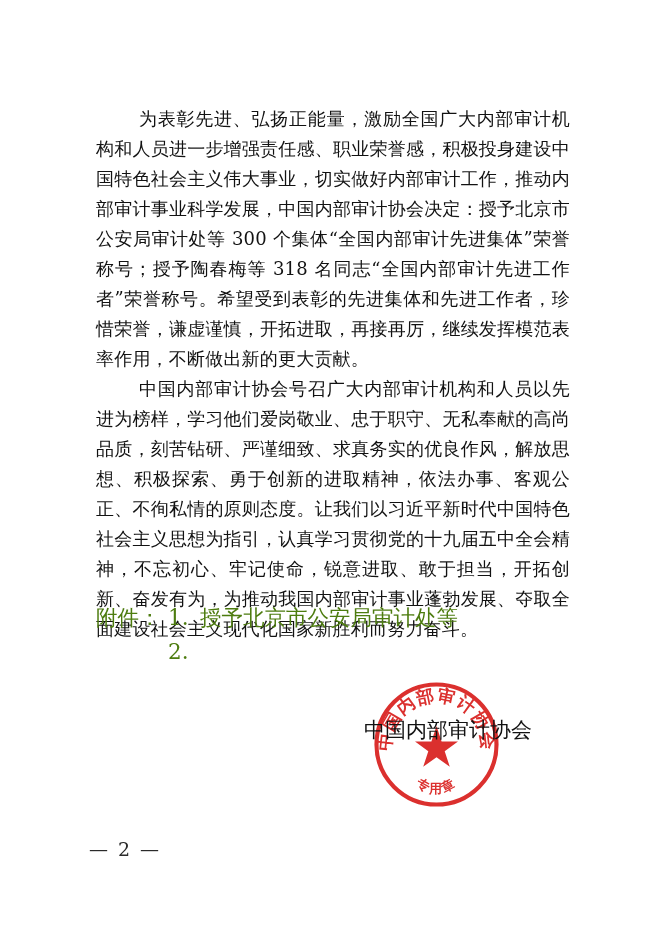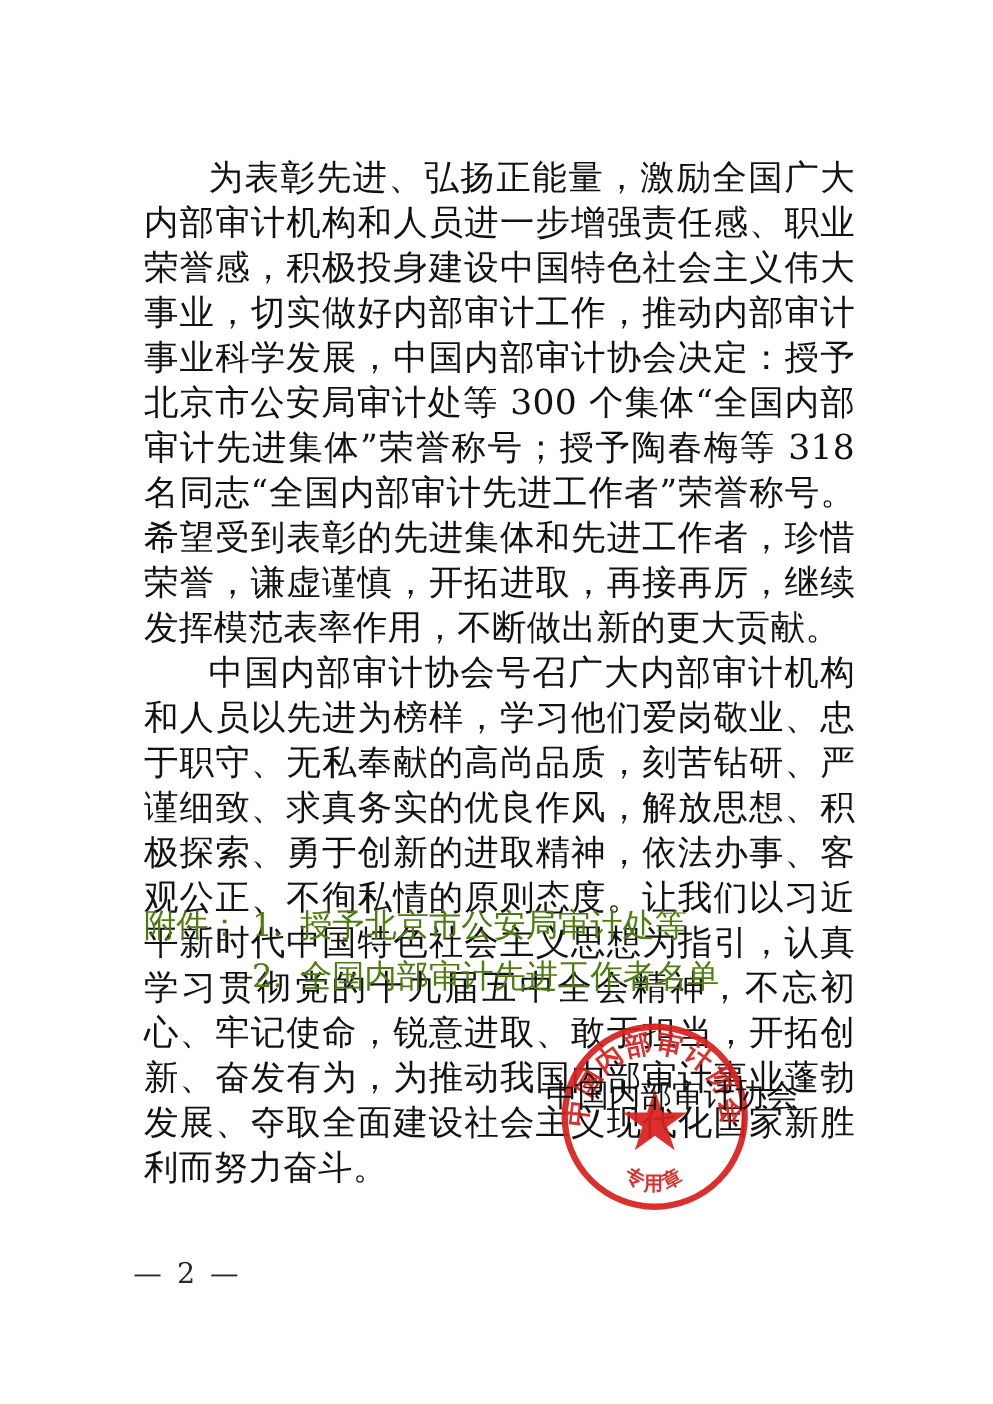--- a/index.html
+++ b/index.html
@@ -18,21 +18,21 @@
     overflow: hidden;
     box-sizing: border-box;
   }
   .doc-body {
     position: absolute;
     left: 96px;
     top: 104px;
     width: 474px;
   }
   .para {
-    font-size: 23px;
+    font-size: 18px;
     line-height: 30px;
     color: #121212;
     text-align: justify;
     text-align-last: left;
     text-justify: inter-ideograph;
     margin: 0 0 0 0;
     letter-spacing: 0.2px;
     font-family: "DejaVu Serif", "Liberation Serif", serif;
     text-indent: 43px;
     word-break: break-all;
@@ -121,21 +121,20 @@
 
   <div class="attachments">
     <div class="attach-row">
       <span class="attach-label">附件：</span>
       <span class="attach-num">1.</span>
       <span class="attach-text">授予北京市公安局审计处等</span>
     </div>
     <div class="attach-row">
       <span class="attach-label blank">附件：</span>
       <span class="attach-num">2.</span>
-      <span class="attach-text">全国内部审计先进工作者名单</span>
     </div>
   </div>
 
   <div class="seal">
     <svg viewBox="0 0 131 131" xmlns="http://www.w3.org/2000/svg">
       <defs>
         <path id="arcTop" d="M 20 68 A 45.5 45.5 0 0 1 111 68"></path>
         <path id="arcBottom" d="M 38 96 A 30 30 0 0 0 93 96"></path>
       </defs>
       <circle cx="65.5" cy="65.5" r="60" fill="none" stroke="#d9211f" stroke-width="4.2"></circle>

